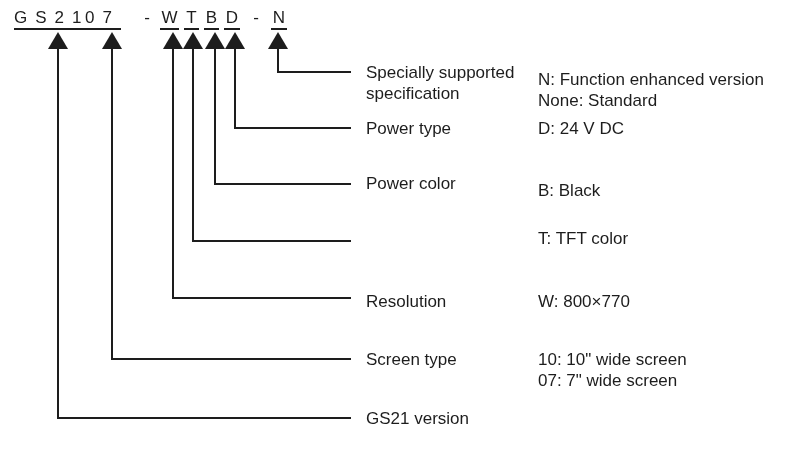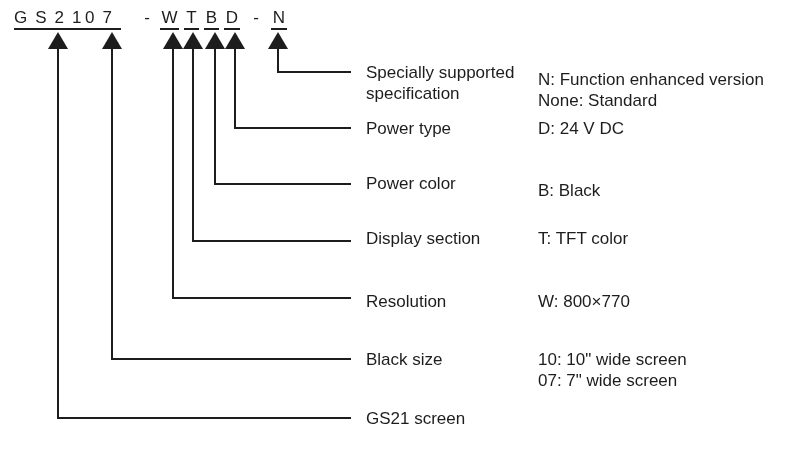--- a/index.html
+++ b/index.html
@@ -85,24 +85,23 @@
   <div class="elbow" style="left:214px; top:46px; width:137px; height:139px;"></div>
   <div class="elbow" style="left:192px; top:46px; width:159px; height:196px;"></div>
   <div class="elbow" style="left:172px; top:46px; width:179px; height:253px;"></div>
   <div class="elbow" style="left:111px; top:46px; width:240px; height:314px;"></div>
   <div class="elbow" style="left:57px;  top:46px; width:294px; height:373px;"></div>
 
   <div class="callout-label" style="top:62px;">Specially supported
 specification</div>
   <div class="callout-label" style="top:118px;">Power type</div>
   <div class="callout-label" style="top:173px;">Power color</div>
-  <div class="callout-label" style="top:228px;">Display section</div>
   <div class="callout-label" style="top:291px;">Resolution</div>
-  <div class="callout-label" style="top:349px;">Black size</div>
-  <div class="callout-label" style="top:408px;">GS21 screen</div>
+  <div class="callout-label" style="top:349px;">Screen type</div>
+  <div class="callout-label" style="top:408px;">GS21 version</div>
 
   <div class="callout-value" style="top:62px;margin-top:7px;">N: Function enhanced version
 None: Standard</div>
   <div class="callout-value" style="top:118px;">D: 24 V DC</div>
   <div class="callout-value" style="top:180px;">B: Black</div>
   <div class="callout-value" style="top:228px;">T: TFT color</div>
   <div class="callout-value" style="top:291px;">W: 800×770</div>
   <div class="callout-value" style="top:349px;">10: 10" wide screen
 07: 7" wide screen</div>
 

